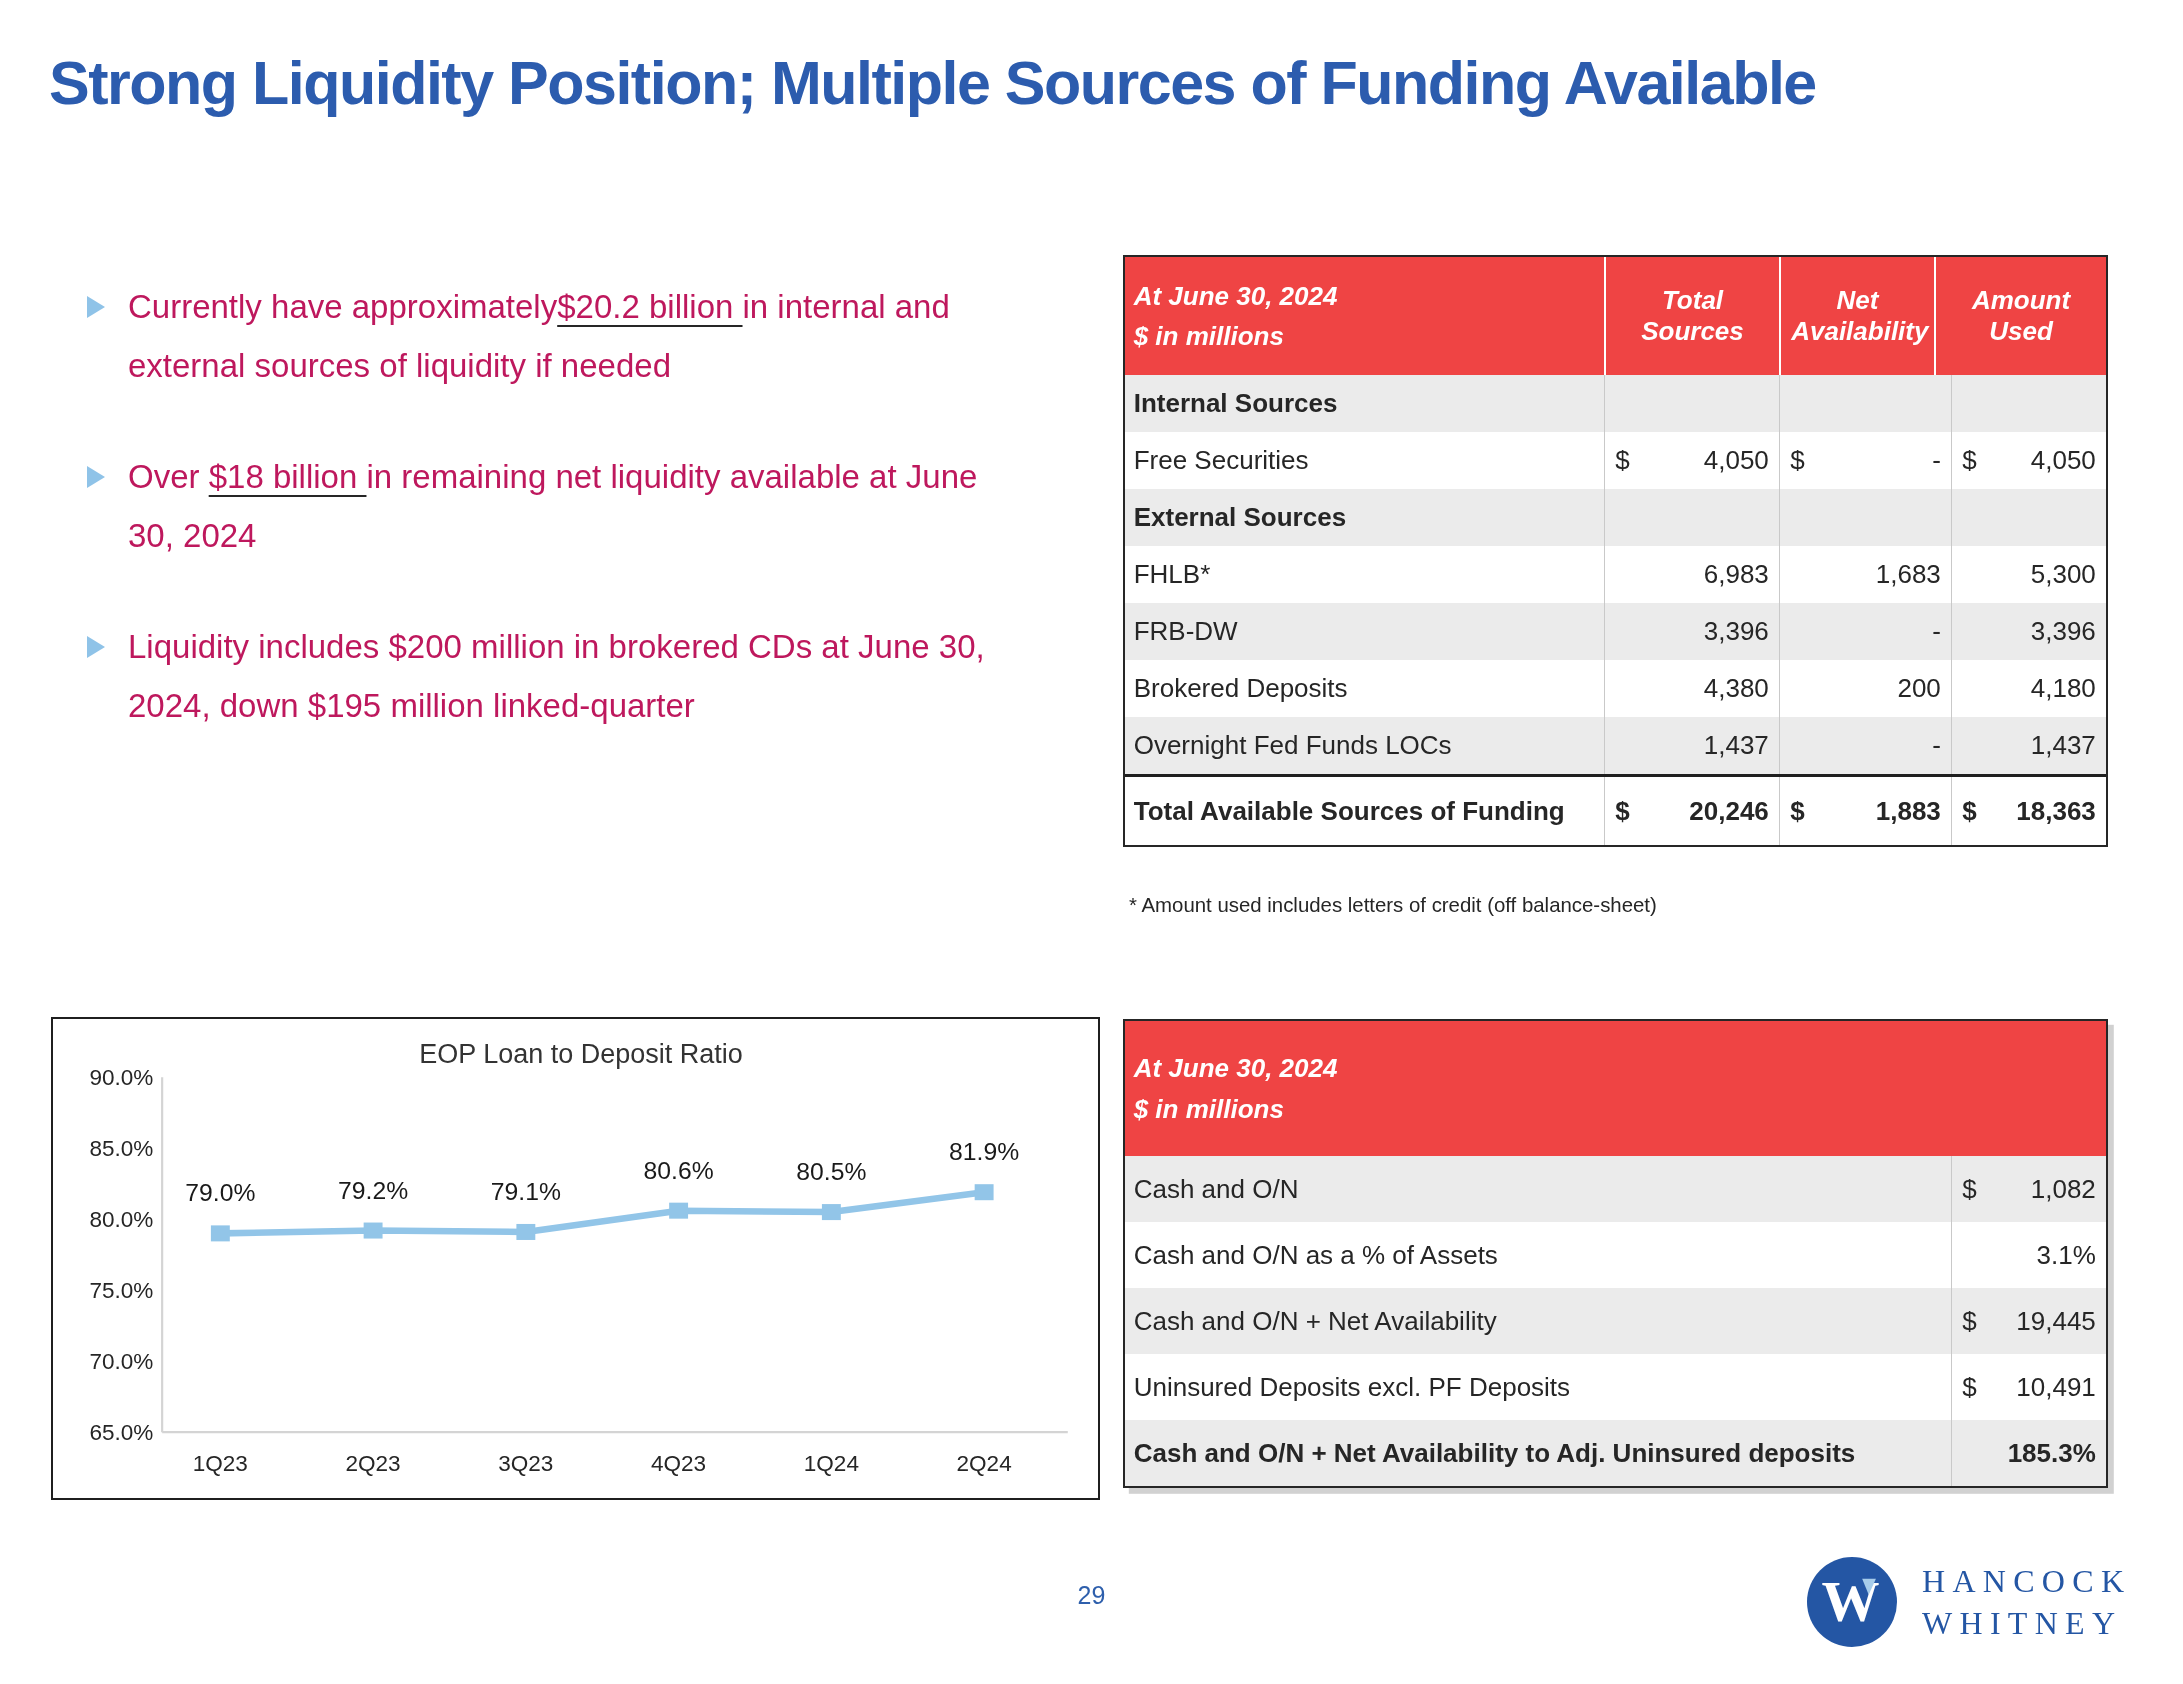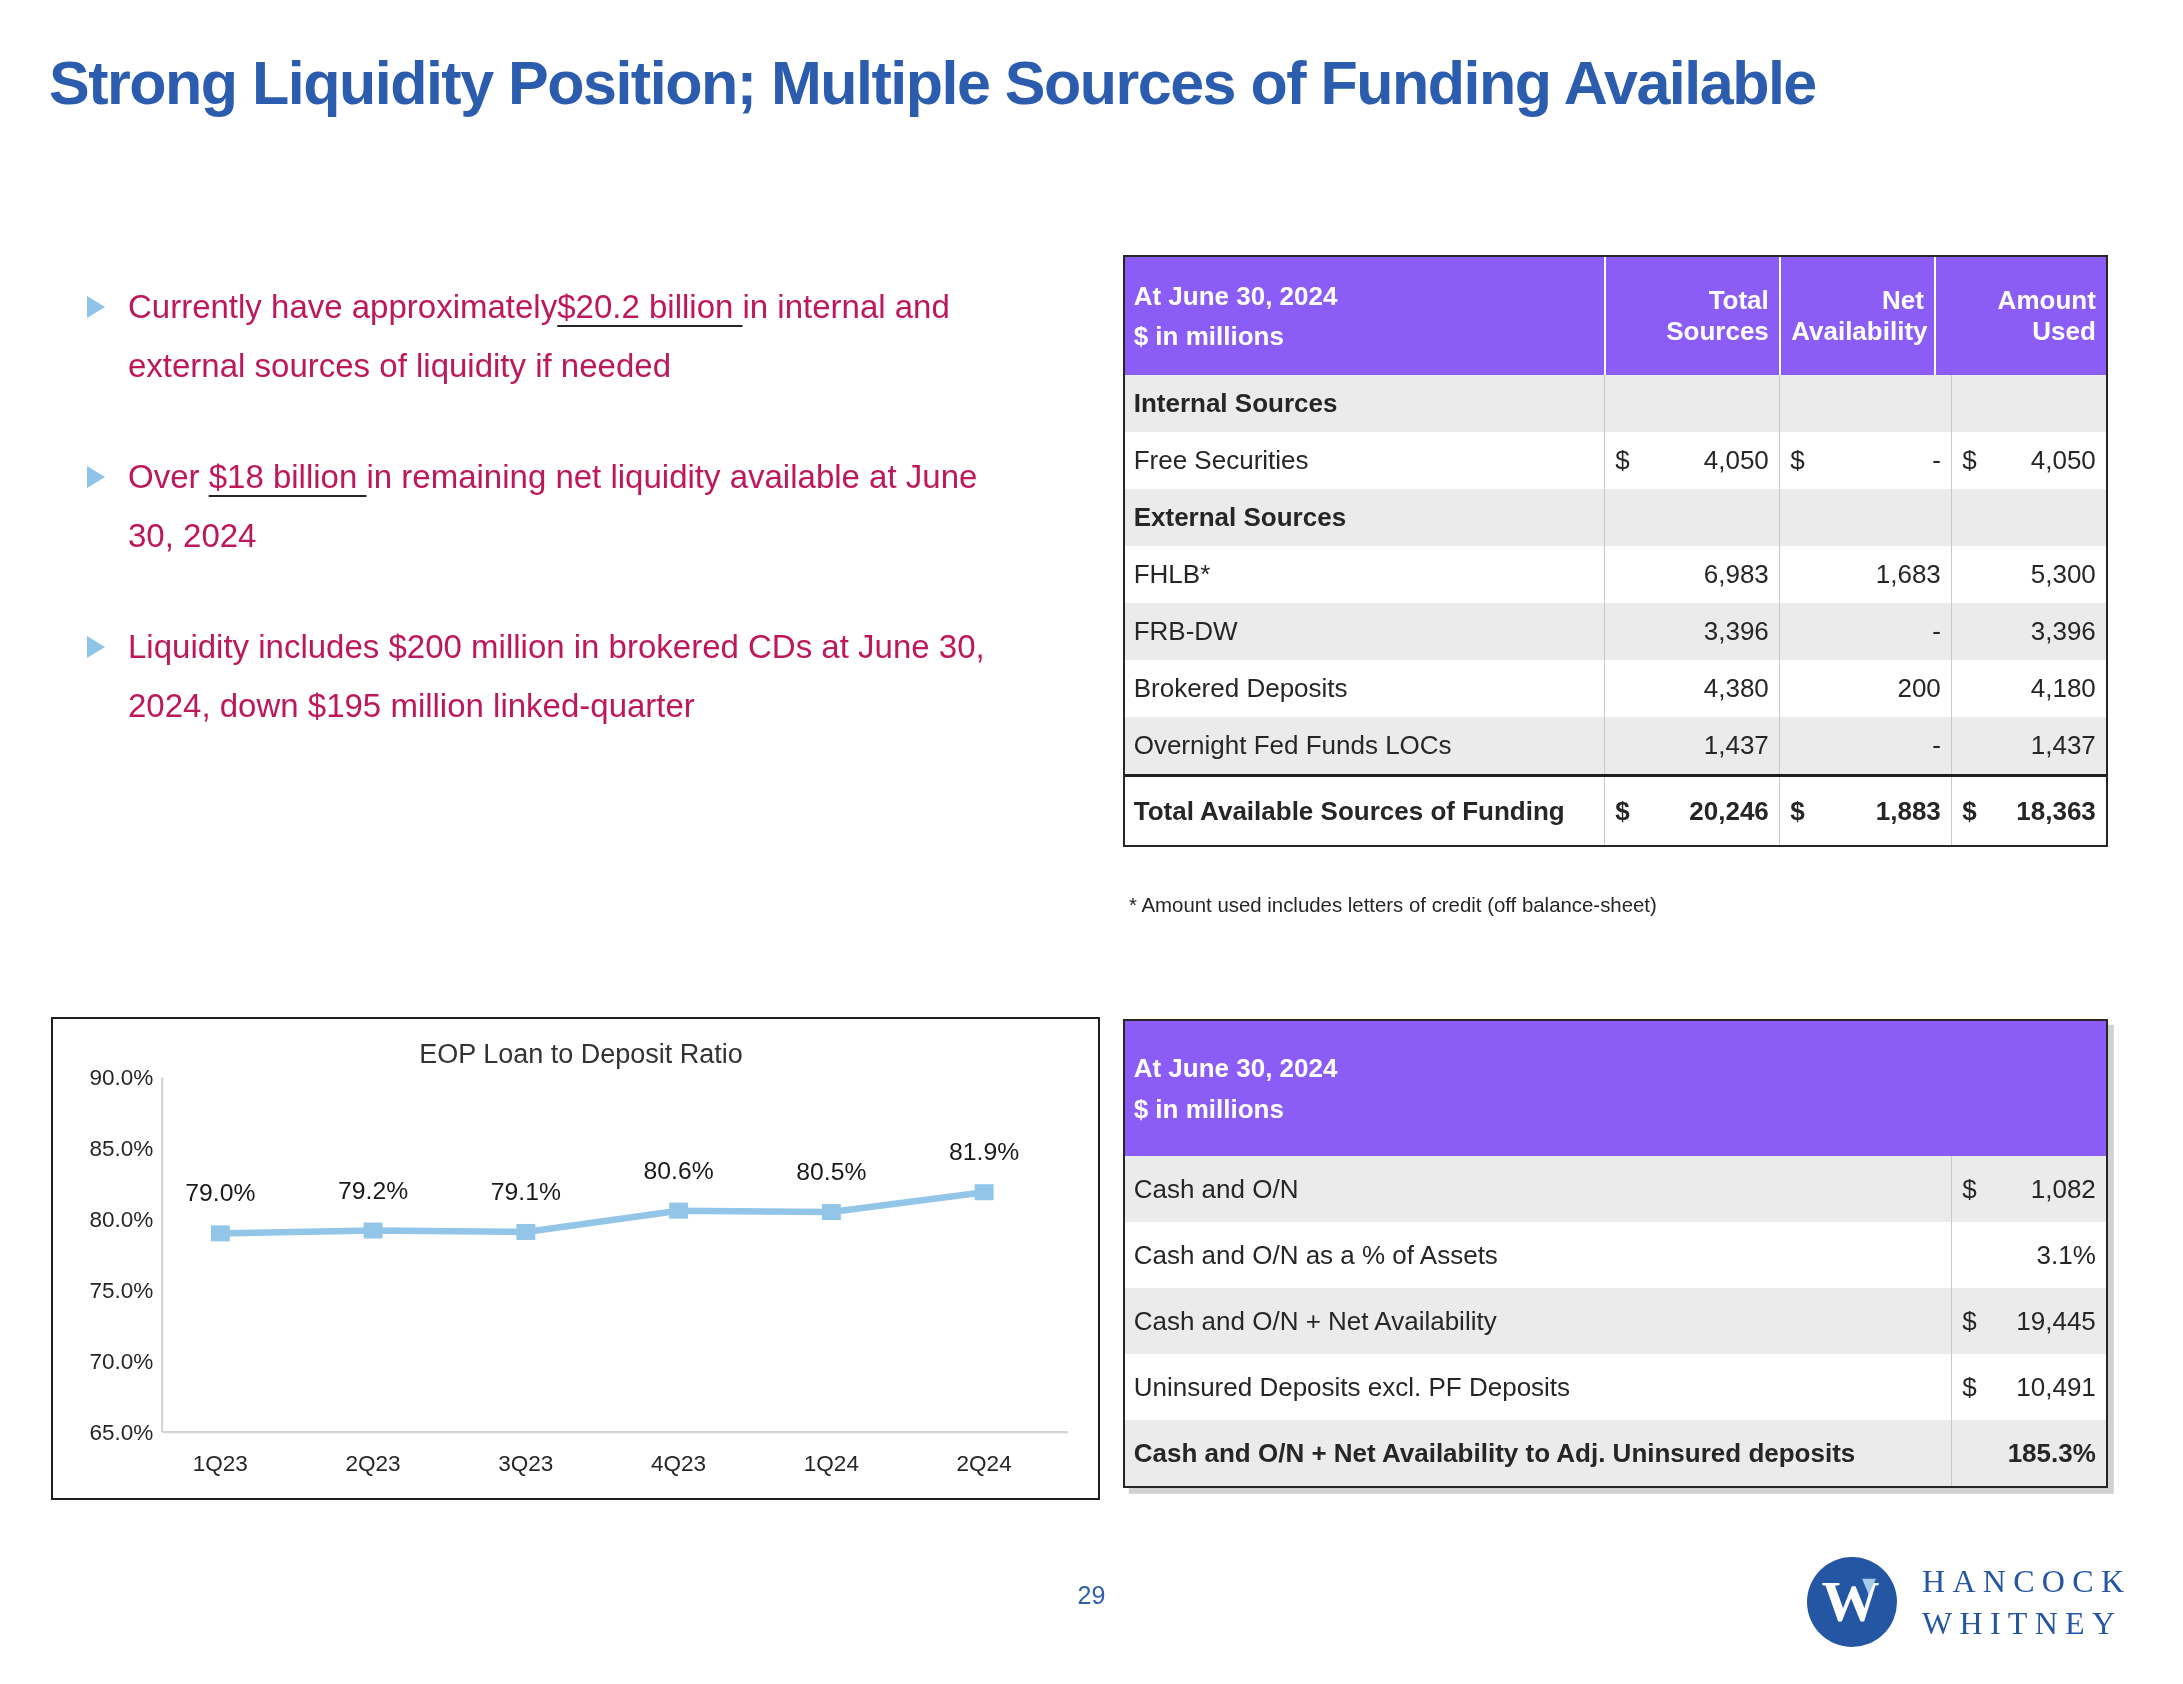--- a/index.html
+++ b/index.html
@@ -25,23 +25,23 @@
     border-left:18px solid #8FC3E8;margin-top:19px;
   }
   .bullet-text{font-size:33px;line-height:1.8;color:#be185d;width:884px;}
   .bullet-text .u{
     text-decoration:underline;text-decoration-thickness:2.2px;text-underline-offset:6.5px;
     text-decoration-color:#262626;
   }
 
   
   .tbl{position:absolute;background:#fff;border:2.2px solid #262626;font-size:26px;}
-  .thead{display:flex;background:#8b5cf6;color:#ffffff;font-weight:bold;}
+  .thead{display:flex;background:#ef4444;color:#ffffff;font-weight:bold;font-style:italic;}
   .thead .hc{display:flex;flex-direction:column;justify-content:center;
-    white-space:pre-line;text-align:right;padding:0 10.2px;}
+    white-space:pre-line;text-align:center;padding:0 10.2px;}
   .thead .hc.first{text-align:left;align-items:flex-start;padding-left:8.7px;line-height:1.55;}
   .thead .hc + .hc{border-left:2.2px solid #ffffff;}
   .trow{display:flex;}
   .trow.gray{background:#EBEBEB;}
   .trow.white{background:#ffffff;}
   .cell{display:flex;align-items:center;}
   .cell + .cell{border-left:1.5px solid #C9C9C9;}
   .cell.lab{padding-left:8.7px;}
   .cell.num{position:relative;justify-content:flex-end;padding:0 10.2px;}
   .cell.num .dol{position:absolute;left:10.2px;}

